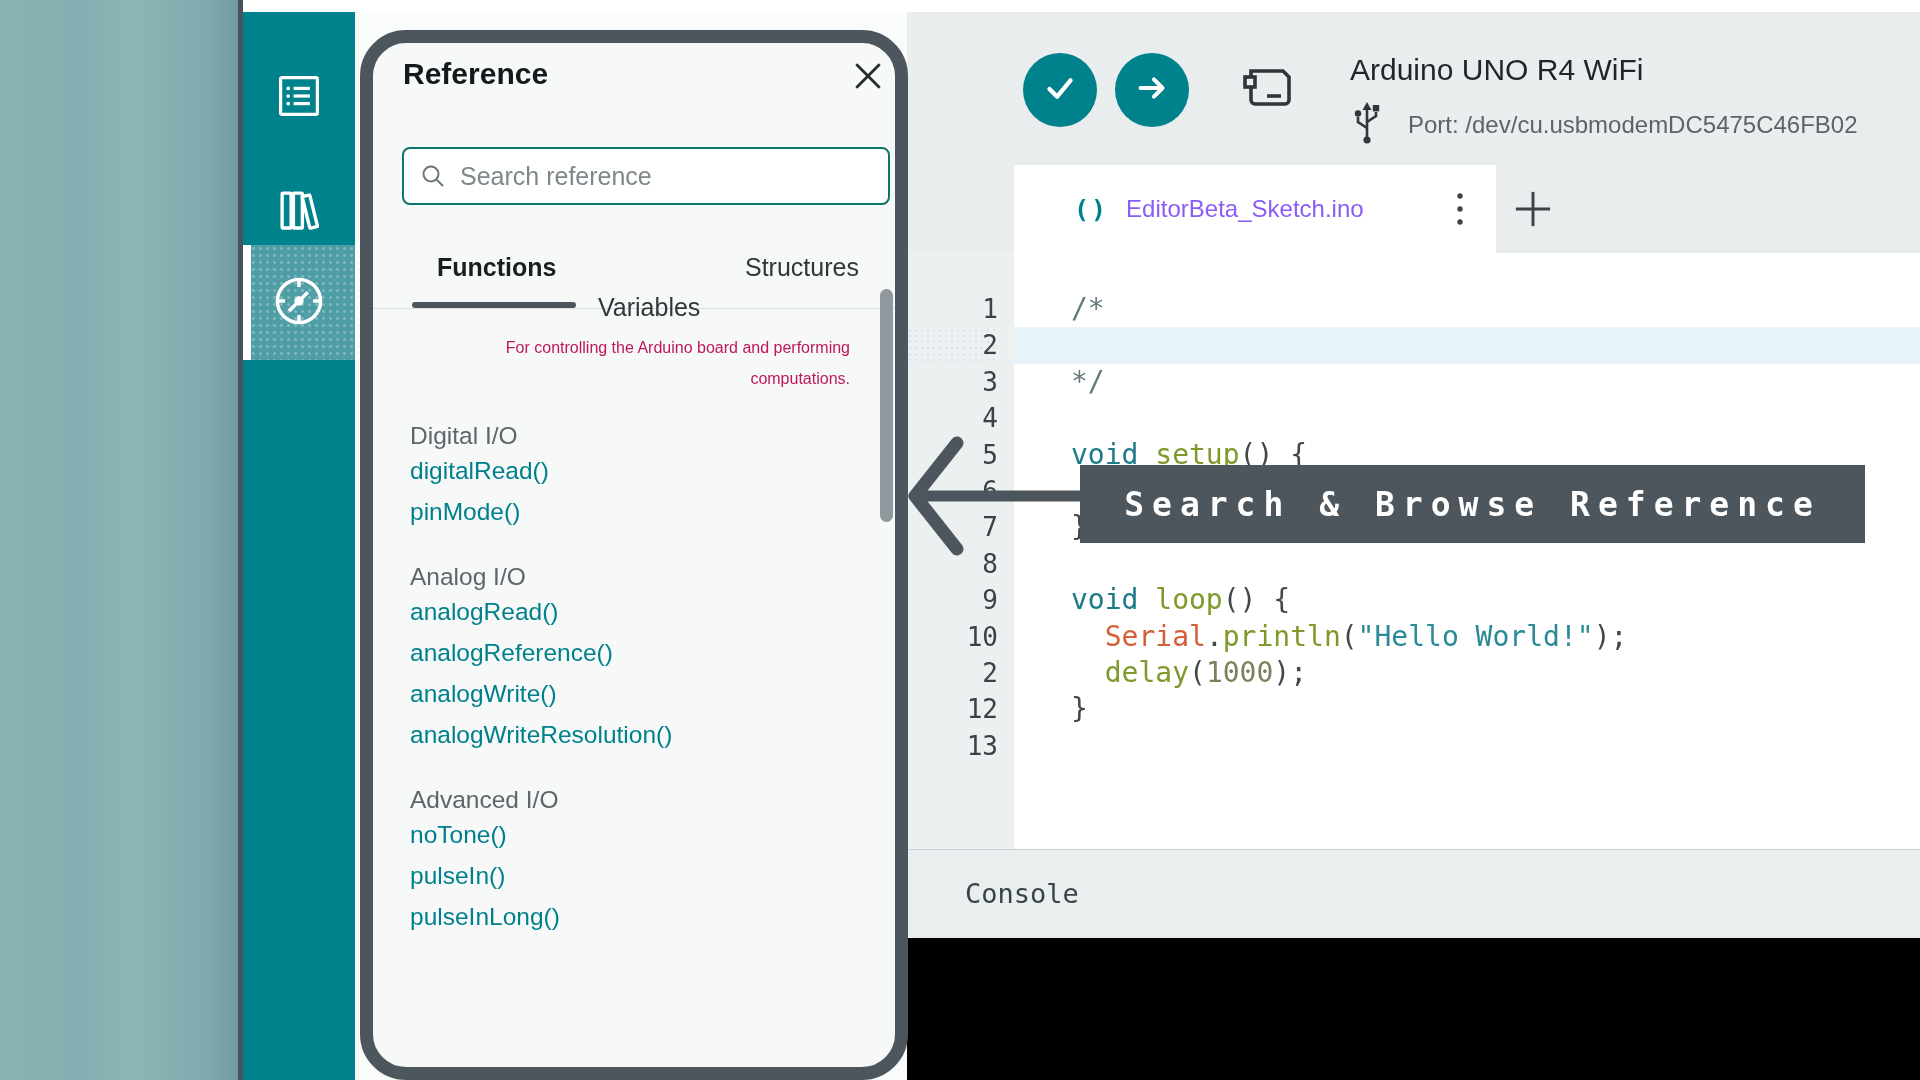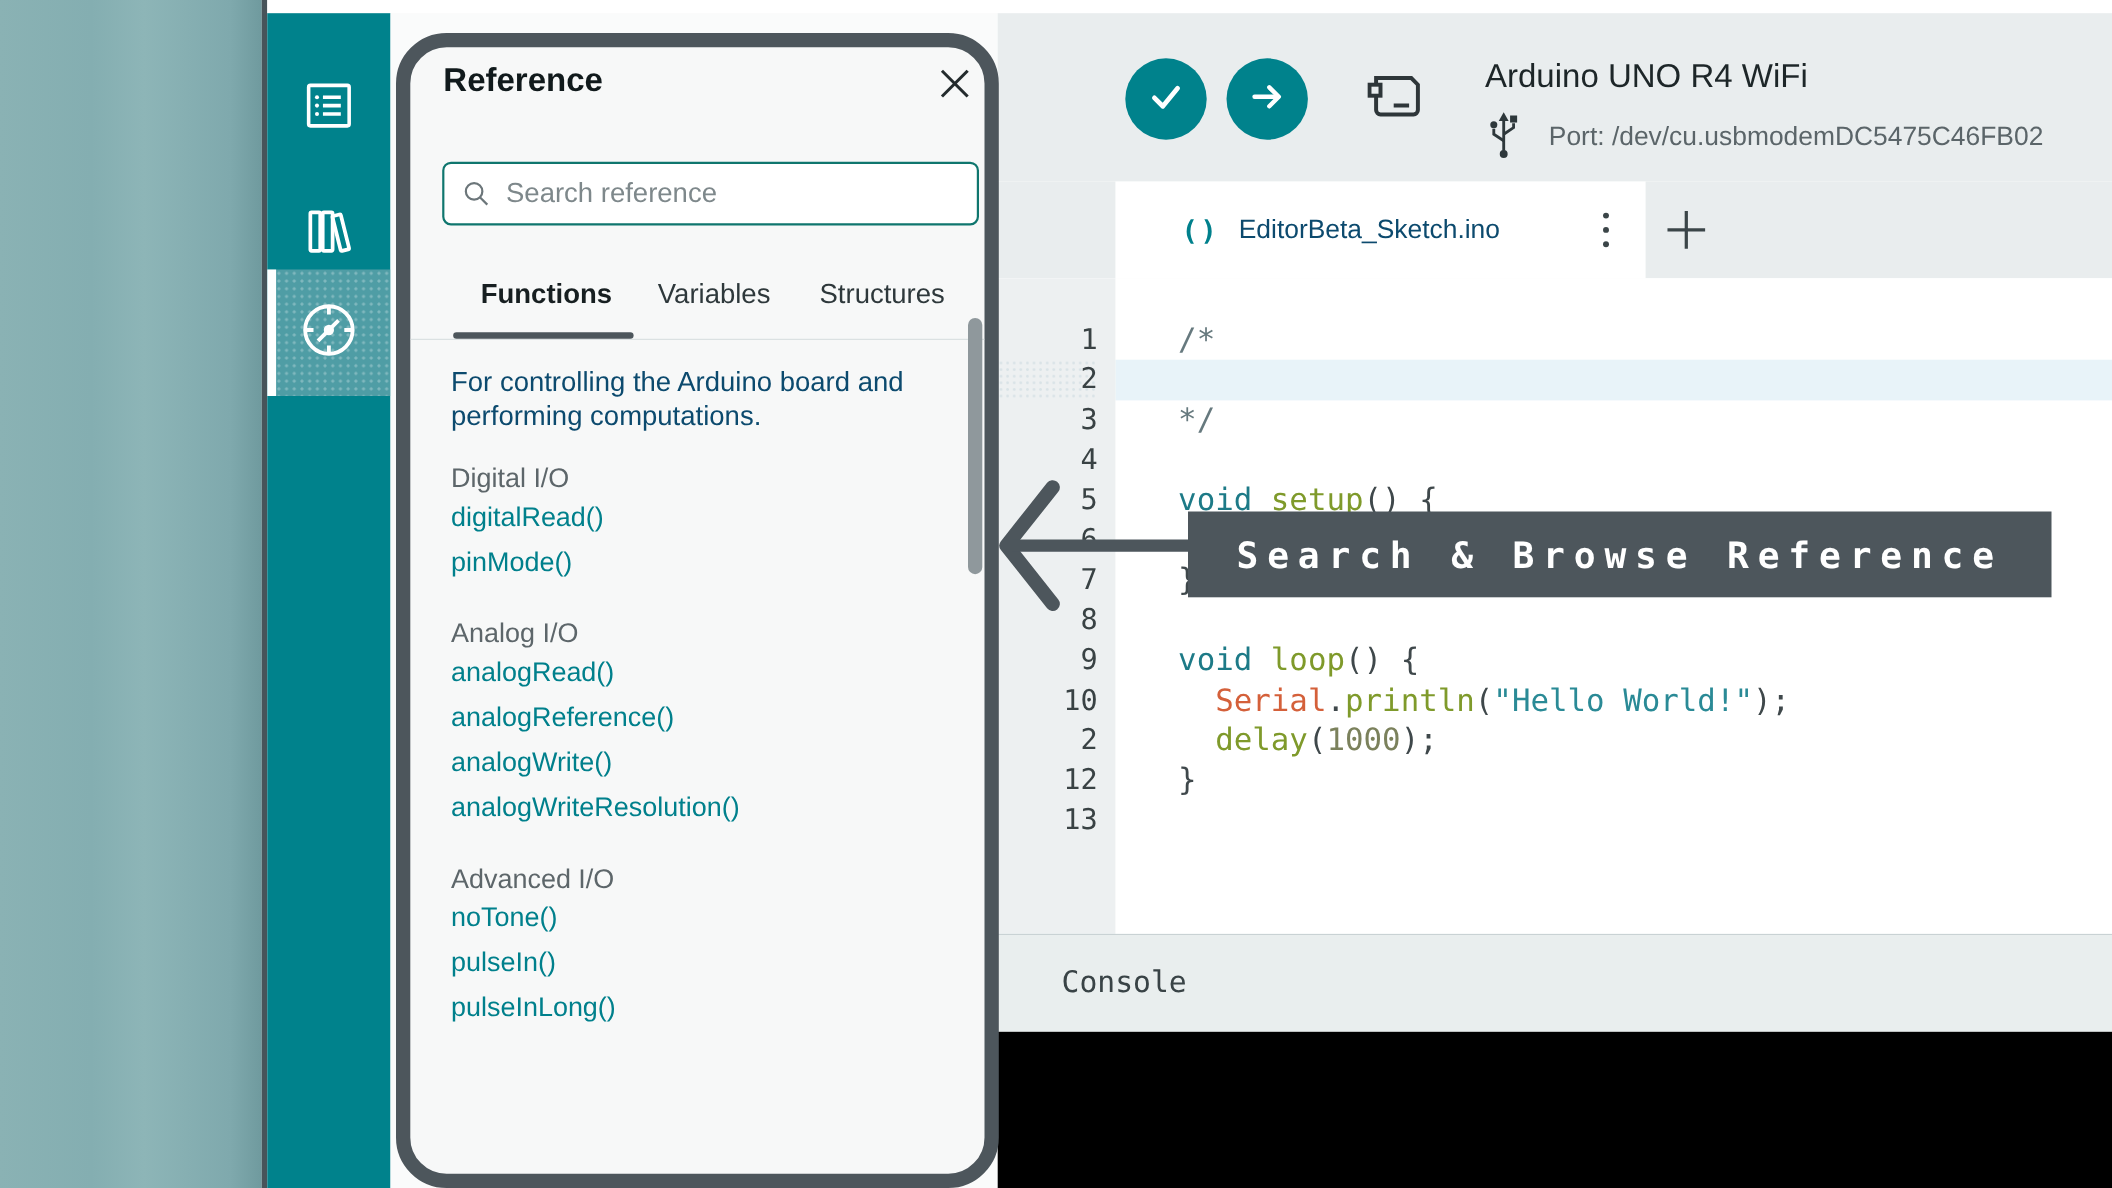--- a/index.html
+++ b/index.html
@@ -34,21 +34,21 @@
     background:#00828c; display:flex; align-items:center; justify-content:center; cursor:pointer; }
   #board-title { position:absolute; left:443px; top:41px; font-size:30px; color:#1d2628; }
   #port-row { position:absolute; left:445px; top:88px; height:50px; display:flex; align-items:center; }
   #port-label { font-size:24px; color:#5b6569; margin-left:24px; }
 
   #tab-strip { position:absolute; left:0; top:153px; width:1013px; height:88px; background:#e9edee; }
   #sketch-tab { position:absolute; left:107px; top:0; width:482px; height:88px; background:#ffffff;
     display:flex; align-items:center; cursor:pointer; }
   #tab-code-icon { font-family:"DejaVu Sans Mono", monospace; font-weight:bold;
     font-size:25px; color:#00808c; margin-left:60px; letter-spacing:2px; }
-  #tab-name { font-size:24px; color:#0c4a6e; margin-left:18px; }
+  #tab-name { font-size:24px; color:#8b5cf6; margin-left:18px; }
   #tab-kebab { position:absolute; right:28px; top:24px; width:16px; height:40px; cursor:pointer; }
   #new-tab-btn { position:absolute; left:604px; top:22px; width:44px; height:44px; cursor:pointer; }
 
   
   #code-area { position:absolute; left:0; top:241px; width:1013px; height:596px; background:#ffffff; }
   #gutter { position:absolute; left:0; top:0; width:107px; height:596px; background:#edf0f1; }
   #active-line-band { position:absolute; left:107px; width:906px; height:37px; background:#e8f3f9; }
   .gut-num { position:absolute; width:91px; text-align:right;
     font-family:"DejaVu Sans Mono", monospace; font-size:26px; color:#394244; line-height:36.4px; }
   .gut-num.hl { background-image:radial-gradient(#d9e3e7 1px, transparent 1.4px); background-size:6px 6px; }
@@ -85,21 +85,21 @@
     font-family:"Liberation Sans", sans-serif; font-size:25px; color:#333; }
   #ref-search input::placeholder { color:#7e888b; }
   #search-mag { margin-left:16px; margin-right:14px; width:26px; height:26px; }
   #ref-tabs { position:absolute; left:0; top:196px; width:522px; height:70px;
     border-bottom:1px solid #d8dedf; }
   .ref-tab { position:absolute; top:14px; font-size:25px; color:#2e383b; cursor:pointer; }
   .ref-tab.active { font-weight:bold; color:#171f21; }
   #tab-underline { position:absolute; left:39px; top:63px; width:164px; height:6px;
     background:#4d565c; border-radius:3px; }
   #ref-body { position:absolute; left:37px; top:267px; width:440px; }
-  #ref-desc { font-size:25px; color:#0c4a6e; line-height:31px; margin-top:22px; }
+  #ref-desc { font-size:16px; color:#be185d; line-height:31px; margin-top:22px;text-align:right; }
   .ref-section-title { font-size:24.5px; font-weight:normal; color:#5d666a; margin-top:31px; }
   .ref-link { font-size:24.5px; color:#00808c; line-height:41px; cursor:pointer; }
   .ref-section-title:first-of-type { margin-top:28px; }
   #ref-scrollbar { position:absolute; left:507px; top:246px; width:13px; height:233px;
     background:#8f989c; border-radius:7px; }
 </style>
 </head>
 <body>
 
 <div id="stage">
@@ -258,21 +258,21 @@
         <span id="search-mag">
           <svg width="26" height="26" viewBox="0 0 26 26" fill="none" stroke="#6c767a" stroke-width="2">
             <circle cx="11" cy="11" r="7.5"></circle>
               <line x1="16.5" y1="16.5" x2="23" y2="23"></line>
           </svg>
         </span>
         <input type="text" placeholder="Search reference" style="">
       </div>
       <div id="ref-tabs">
         <span class="ref-tab active" style="left:64px;">Functions</span>
-        <span class="ref-tab" style="left:225px;">Variables</span>
+        <span class="ref-tab" style="left:225px;margin-top:40px;">Variables</span>
         <span class="ref-tab" style="left:372px;">Structures</span>
         <span id="tab-underline"></span>
       </div>
       <div id="ref-body">
         <p id="ref-desc">For controlling the Arduino board and performing computations.</p>
         <div id="ref-sections">
             <div class="ref-section-title">Digital I/O</div>
             <div class="ref-link">digitalRead()</div>
             <div class="ref-link">pinMode()</div>
             <div class="ref-section-title">Analog I/O</div>

